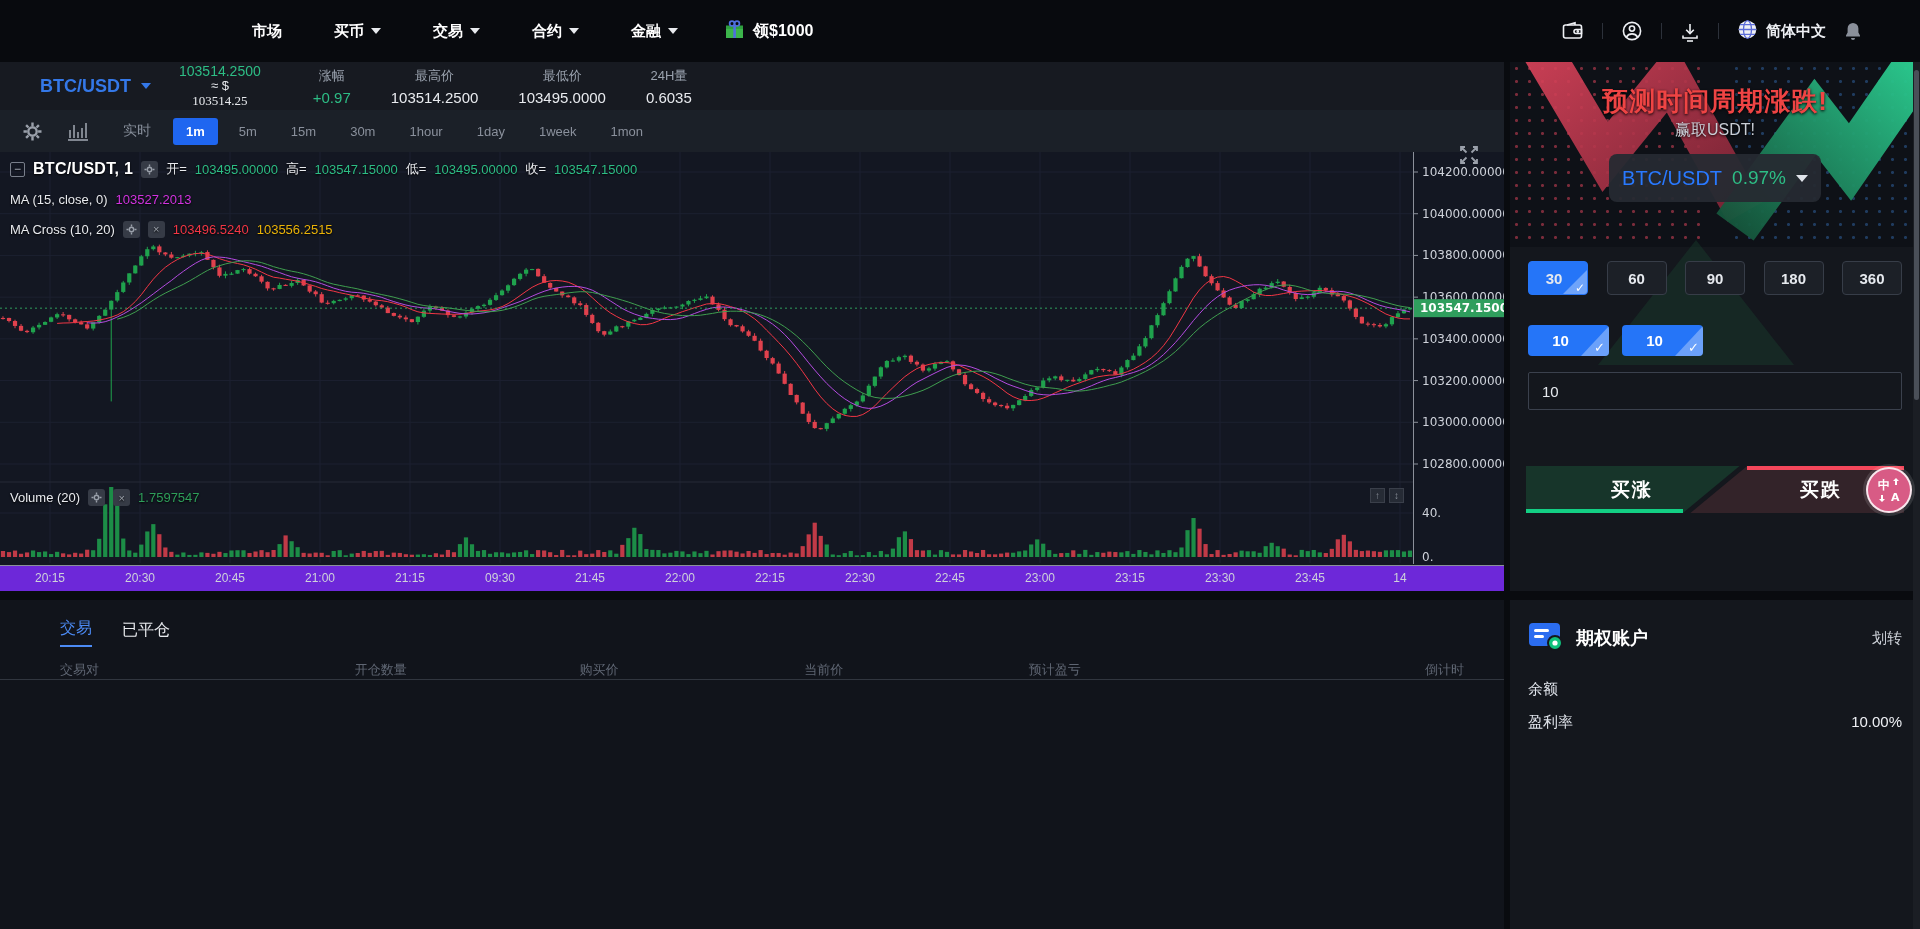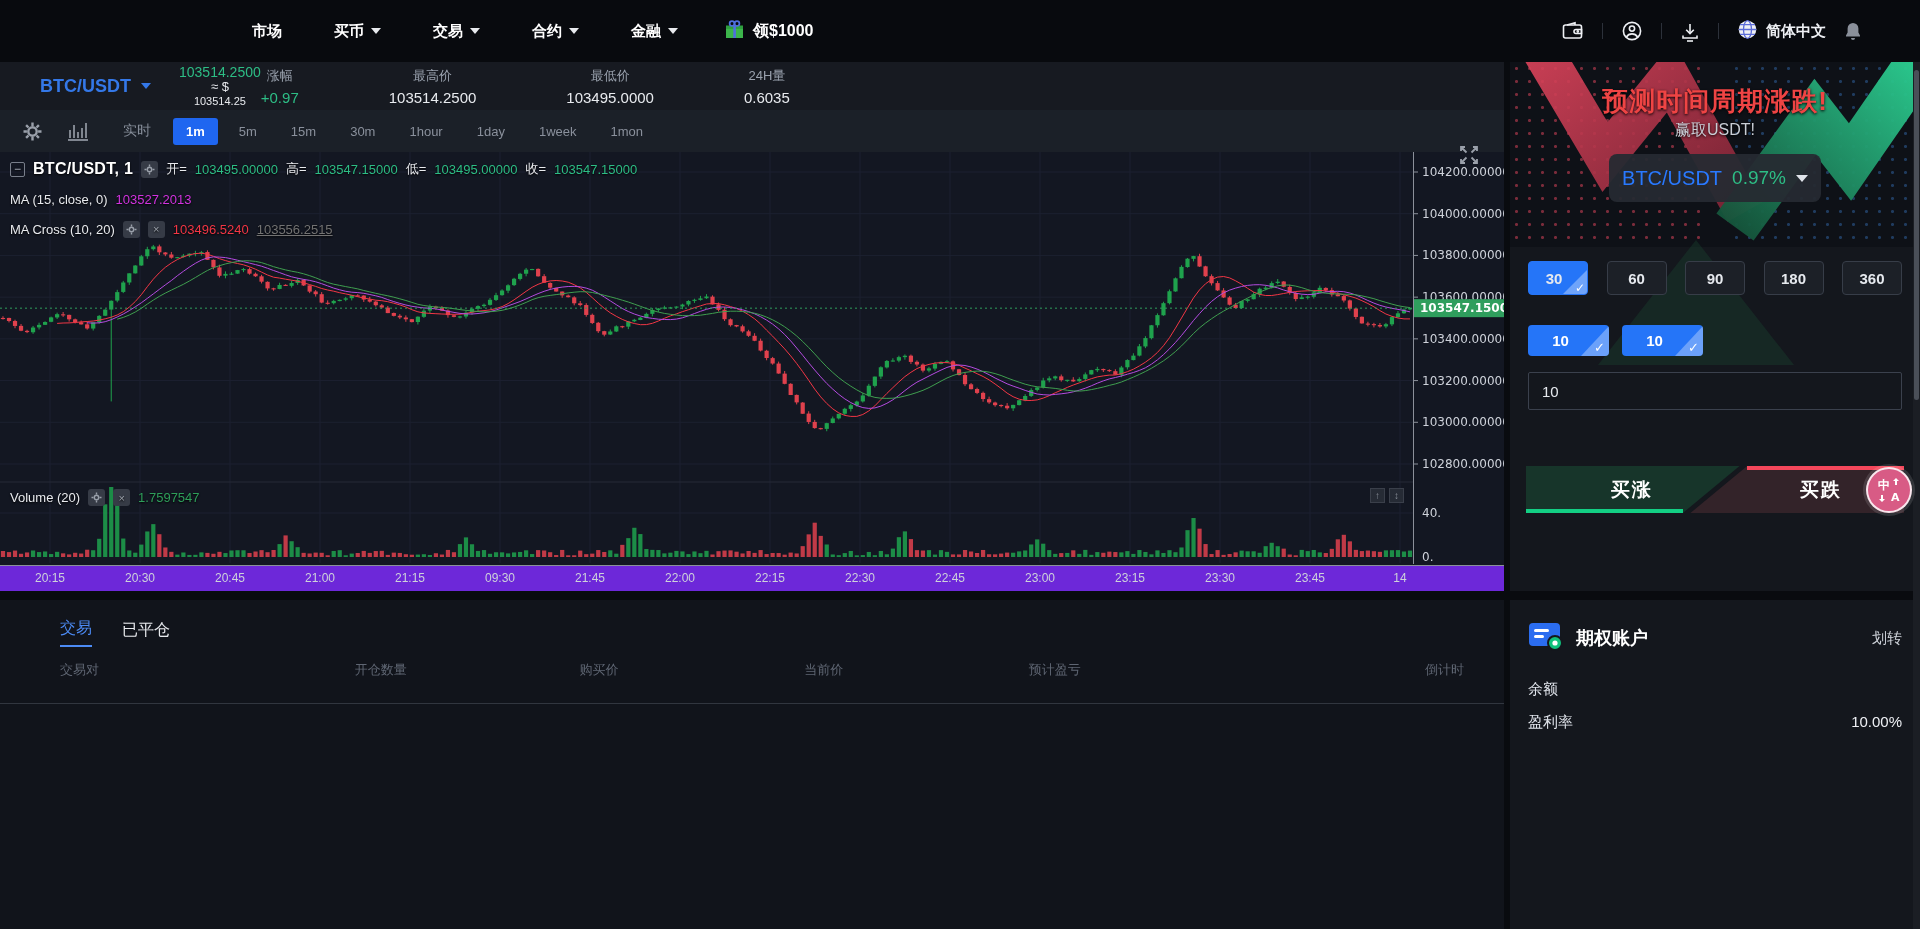--- a/index.html
+++ b/index.html
@@ -19,22 +19,22 @@
   .icon-btn { display:flex; align-items:center; cursor:pointer; }
 
   
   .left-col { position:absolute; left:0; top:62px; width:1504px; bottom:0; }
   .ticker { height:48px; background:#171a21; display:flex; align-items:center; padding-left:40px; }
   .pair-select { display:flex; align-items:center; gap:10px; color:#3478e8; font-size:18px; font-weight:700; cursor:pointer; }
   .pair-select .caret-down { border-top-color:#3478e8; }
   .price-block { margin-left:28px; text-align:center; line-height:1.12; }
   .price-block .p1 { color:#2dbd85; font-size:14px; display:block; }
   .price-block .p2 { color:#e8eaee; font-size:13px; display:block; }
-  .price-block .p3 { color:#e8eaee; font-size:11px; display:block; }
-  .tk-stats { display:flex; gap:90px; }
+  .price-block .p3 { color:#e8eaee; font-size:13px; display:block;font-family:Liberation Serif, serif; }
+  .tk-stats { display:flex; margin-left:52px; gap:40px; }
   .tk-stat { text-align:center; }
   .tk-stat .lb { display:block; color:#9aa2ae; font-size:13px; margin-bottom:4px; }
   .tk-stat .vl { display:block; color:#e8eaee; font-size:15px; }
   .tk-stat .vl.green { color:#2dbd85; }
 
   .toolbar { height:42px; background:#1b2028; display:flex; align-items:center; padding-left:14px; gap:8px; }
   .tb-icon { margin:0 8px; display:flex; align-items:center; cursor:pointer; }
   .tb-realtime { color:#868d99; font-size:14px; margin:0 14px 0 18px; cursor:pointer; }
   .iv-btn { color:#8a909c; font-size:13px; padding:6px 13px; border-radius:3px; cursor:pointer; }
   .iv-btn.active { background:#1f66f0; color:#fff; font-weight:700; }
@@ -42,35 +42,35 @@
   .chart-wrap { position:relative; width:1504px; height:413px; background:#131722; }
   .legend { position:absolute; left:10px; top:5px; z-index:3; font-size:13px; text-shadow:0 1px 2px #000; }
   .legend-row { display:flex; align-items:center; gap:8px; height:24px; margin-bottom:6px; }
   .lg-symbol { color:#fff; font-size:16px; font-weight:700; letter-spacing:.3px; }
   .lg-pair-val { color:#2dbd85; }
   .lg-lab { color:#e8eaee; }
   .collapse-box { width:15px; height:15px; border:1px solid #787e8a; border-radius:2px; color:#aab0ba; font-size:12px; line-height:13px; text-align:center; cursor:pointer; }
   .chip { width:17px; height:17px; background:#363b46; border-radius:3px; display:flex; align-items:center; justify-content:center; color:#9aa0aa; font-size:11px; cursor:pointer; }
   .ma-val { color:#d233e0; }
   .ma-fast { color:#f23645; }
-  .ma-slow { color:#737373;text-decoration:underline; }
+  .ma-slow { color:#eab308; }
   .vol-legend { position:absolute; left:10px; top:337px; z-index:3; display:flex; align-items:center; gap:8px; font-size:13px; text-shadow:0 1px 2px #000; }
   .vol-val { color:#2e9e5a; }
   .vol-scale-btns { position:absolute; left:1370px; top:336px; z-index:3; display:flex; gap:4px; }
   .vs-btn { width:15px; height:15px; background:#262b35; border:1px solid #3a3f4a; color:#8a8f99; font-size:10px; line-height:13px; text-align:center; cursor:pointer; }
   .fullscreen { position:absolute; right:22px; top:-10px; z-index:4; cursor:pointer; }
 
   .time-axis { position:relative; width:1504px; height:26px; background:#6d28d9; border-top:1px solid #8b909a; }
   .time-axis span { position:absolute; top:5px; width:44px; text-align:center; color:#ced2da; font-size:12px; }
 
   .positions { position:absolute; left:0; top:538px; width:1504px; bottom:0; background:#11141b; padding:18px 0 0 60px; }
   .pos-tabs { display:flex; gap:30px; align-items:flex-end; }
   .pos-tab { font-size:16px; color:#e8eaee; padding-bottom:6px; cursor:pointer; }
   .pos-tab.active { color:#4c8bf5; border-bottom:2px solid #4c8bf5; }
-  .pos-head { display:flex; margin-top:14px; padding-right:40px; color:#5f6673; font-size:13px; padding-bottom:24px; border-bottom:1px solid #31363f; margin-left:-60px; padding-left:60px; }
+  .pos-head { display:flex; margin-top:14px; padding-right:40px; color:#5f6673; font-size:13px; padding-bottom:0; border-bottom:1px solid #31363f; margin-left:-60px; padding-left:60px; }
   .ph-c1{flex:2.1}.ph-c2{flex:1.6}.ph-c3{flex:1.6}.ph-c4{flex:1.6}.ph-c5{flex:2.1}.ph-c6{flex:1; text-align:right}
 
   
   .right-col { position:absolute; left:1510px; top:62px; width:410px; bottom:0; }
   .panel-top { position:absolute; left:0; top:0; right:0; height:529px; background:#14171d; overflow:hidden; }
   .banner { position:relative; height:185px; background:#0e1117; overflow:hidden; }
   .banner .dots-l { position:absolute; left:0; top:0; width:200px; height:185px;
       background-image:radial-gradient(circle, rgba(232,71,95,.5) 1.2px, transparent 1.8px); background-size:13px 13px; }
   .banner .dots-r { position:absolute; right:0; top:0; width:190px; height:185px;
       background-image:radial-gradient(circle, rgba(64,140,230,.35) 1.2px, transparent 1.8px); background-size:13px 13px; }

